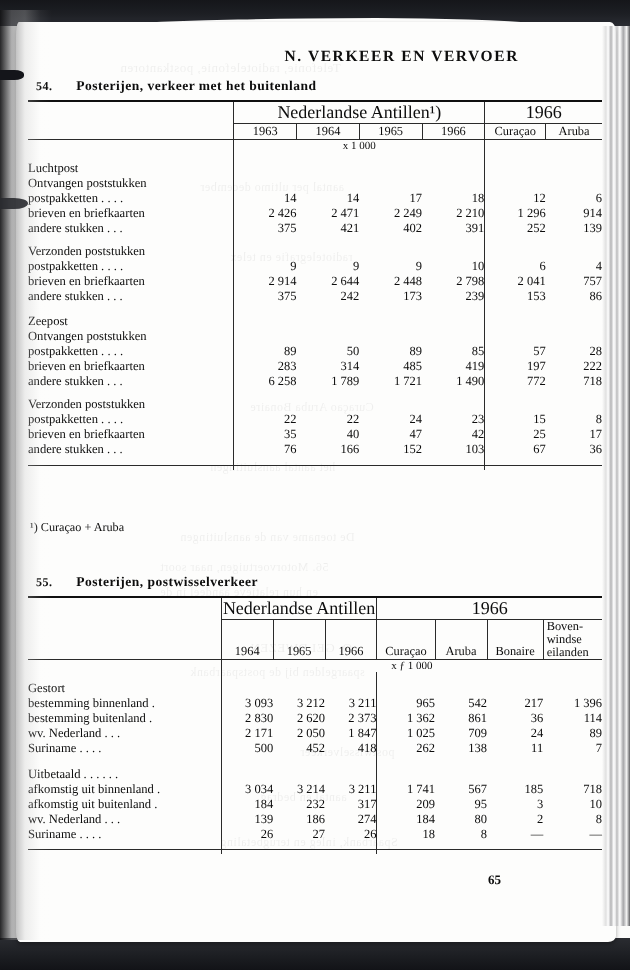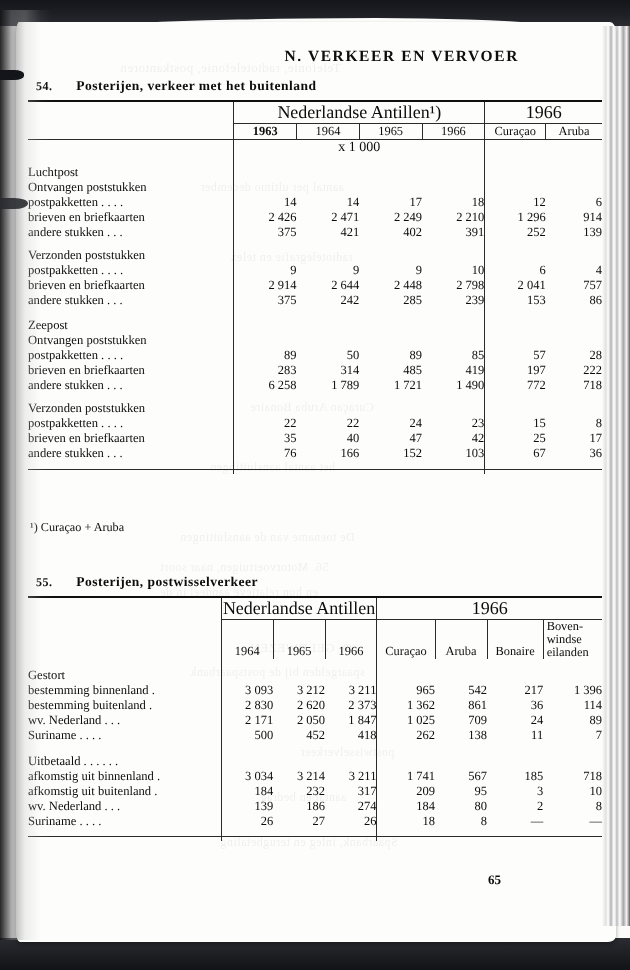--- a/index.html
+++ b/index.html
@@ -109,21 +109,21 @@
   table.stat td, table.stat th{
     padding:0;margin:0;font-weight:normal;vertical-align:bottom;
   }
 
   .rule-heavy{border-top:2.2px solid #101010;}
   .rule-light{border-top:1px solid #2a2a2a;}
   .vline{border-left:1px solid #2a2a2a;}
 
   .hcell{text-align:center;font-size:18px;padding:3px 0 4px 0;}
   .hcell-sub{text-align:center;font-size:12.4px;padding:3px 2px 4px 2px;}
-  .unit{text-align:center;font-size:14px;padding:5px 0 6px 0;}
+  .unit{text-align:center;font-size:11px;padding:5px 0 6px 0;}
 
   .lbl{white-space:nowrap;padding:1px 8px 1px 0;font-size:12.6px;}
   .num{text-align:right;padding:1px 9px 1px 6px;font-size:12.5px;white-space:nowrap;}
   .num-first{padding-left:12px;}
   .gap td{height:7px;line-height:7px;}
 
   .ind0{padding-left:2px;}
   .ind1{padding-left:14px;}
   .ind2{padding-left:28px;}
   .ind3{padding-left:56px;}
@@ -181,21 +181,21 @@
 
     <table class="stat" id="t54" style="left:12px;top:78px;width:574px;">
       <thead>
         <tr>
           <td class="rule-heavy" style="width:206px;"></td>
           <td class="rule-heavy vline hcell" colspan="4">Nederlandse  Antillen¹)</td>
           <td class="rule-heavy vline hcell" colspan="2">1966</td>
         </tr>
         <tr>
           <td></td>
-          <td class="rule-light vline hcell-sub" style="width:62px;font-weight:bold;">1963</td>
+          <td class="rule-light vline hcell-sub" style="width:62px;">1963</td>
           <td class="rule-light vline hcell-sub" style="width:62px;">1964</td>
           <td class="rule-light vline hcell-sub" style="width:62px;">1965</td>
           <td class="rule-light vline hcell-sub" style="width:62px;">1966</td>
           <td class="rule-light vline hcell-sub" style="width:60px;">Curaçao</td>
           <td class="rule-light vline hcell-sub" style="width:56px;">Aruba</td>
         </tr>
         <tr>
           <td class="rule-light"></td>
           <td class="rule-light vline unit" colspan="4">x  1 000</td>
           <td class="rule-light vline" colspan="2"></td>
@@ -280,21 +280,21 @@
             <td class="num">2 644</td>
             <td class="num">2 448</td>
             <td class="num">2 798</td>
             <td class="num vline num-first">2 041</td>
             <td class="num">757</td>
           </tr>
           <tr>
             <td class="lbl ind2">andere  stukken  .  .  .</td>
             <td class="num vline num-first">375</td>
             <td class="num">242</td>
-            <td class="num">285</td>
+            <td class="num">173</td>
             <td class="num">239</td>
             <td class="num vline num-first">153</td>
             <td class="num">86</td>
           </tr>
           <tr>
             <td class="lbl ind0" style="padding-top: 10px;">Zeepost</td>
             <td class="vline"></td>
             <td class=""></td>
             <td class=""></td>
             <td class=""></td>
@@ -423,20 +423,24 @@
           <td class="rule-light vline hcell-sub" style="width:52px;">1966</td>
           <td class="rule-light vline hcell-sub" style="width:58px;">Curaçao</td>
           <td class="rule-light vline hcell-sub" style="width:52px;">Aruba</td>
           <td class="rule-light vline hcell-sub" style="width:56px;">Bonaire</td>
           <td class="rule-light vline hcell-sub" style="width:56px;line-height:13px;text-align:left;padding-left:3px;">
             <span>Boven-</span><br>
             <span>windse</span><br>
             <span>eilanden</span>
           </td>
         </tr>
+        <tr>
+          <td class="rule-light"></td>
+          <td class="rule-light vline unit" colspan="7">x ƒ 1 000</td>
+        </tr>
       </thead>
       <tbody id="t55-body">
           <tr>
             <td class="lbl ind0" style="padding-top: 9px;">Gestort</td>
             <td class="vline"></td>
             <td class=""></td>
             <td class=""></td>
             <td class="vline"></td>
             <td class=""></td>
             <td class=""></td>

